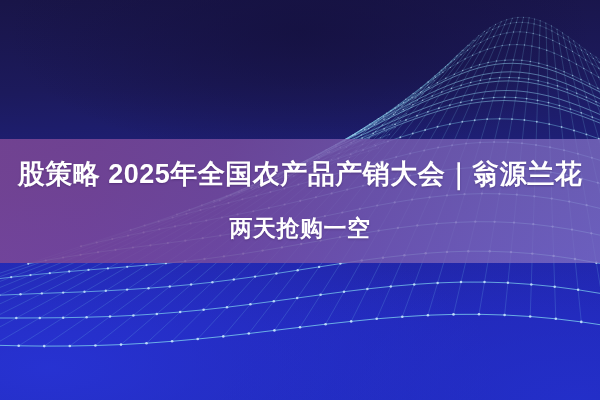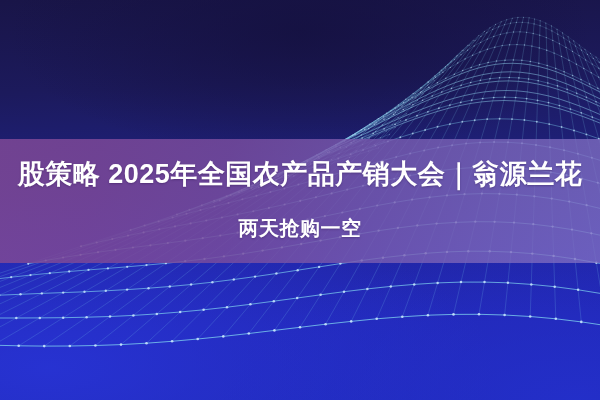--- a/index.html
+++ b/index.html
@@ -90,21 +90,21 @@
     color: #ffffff;
     font-weight: 700;
     font-size: 27px;
     line-height: 40px;
     letter-spacing: 0.5px;
     white-space: nowrap;
     text-align: center;
     text-shadow: 0 1px 2px rgba(40,16,70,0.35);
   }
   .title-line.l1 { font-size: 27px; }
-  .title-line.l2 { font-size: 20px; }
+  .title-line.l2 { font-size: 23px; }
 </style>
 </head>
 <body>
 
 <div id="stage">
 
   <div class="bg-base"></div>
   <div class="bg-glow-left"></div>
   <div class="bg-glow-right"></div>
 

